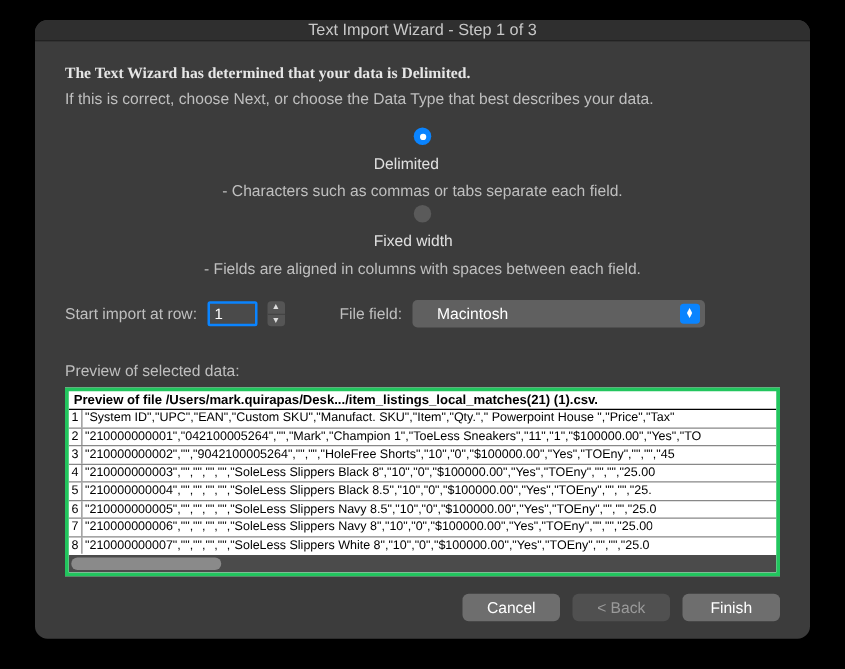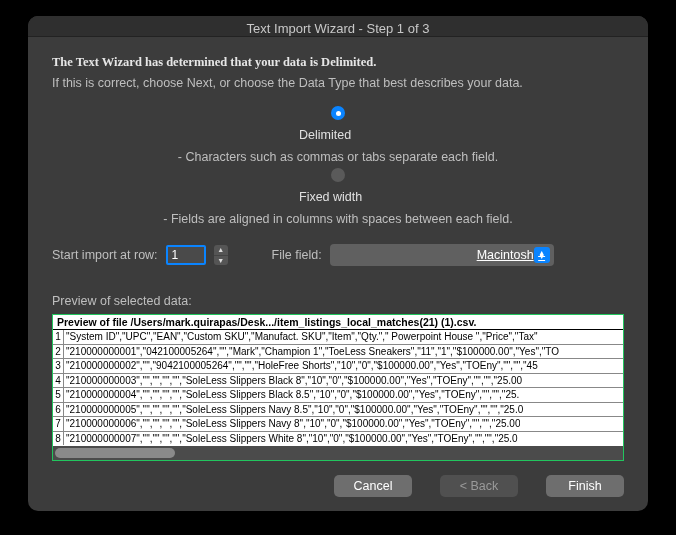--- a/index.html
+++ b/index.html
@@ -21,21 +21,21 @@
   html,body{margin:0;padding:0;background:var(--bg);width:676px;height:535px;font-family:-apple-system,"Helvetica Neue",Arial,sans-serif;overflow:hidden;}
   .window{
     position:absolute;left:28px;top:16px;width:620px;height:495px;
     background:var(--panel);
     border-radius:10px;
     box-shadow:0 20px 50px rgba(0,0,0,0.7),0 0 0 1px rgba(0,0,0,0.4);
     display:flex;flex-direction:column;overflow:hidden;
   }
   .titlebar{
     height:26px;background:var(--titlebar);
-    display:flex;align-items:flex-end;justify-content:center;
+    display:flex;align-items:flex-start;justify-content:center;
     color:#c8c8c8;font-size:13px;
     border-bottom:1px solid #222;
   }
   .body{
     flex:1;padding:18px 24px 14px 24px;color:var(--text);font-size:12.5px;
     display:flex;flex-direction:column;
   }
   .heading{font-weight:600;color:#e6e6e6;margin-bottom:6px;font-family:Liberation Serif, serif;}
   .sub{color:var(--text-dim);margin-bottom:16px;}
   .opts{display:flex;flex-direction:column;gap:4px;margin-bottom:12px;}
@@ -56,31 +56,31 @@
     border:2px solid var(--accent);border-radius:2px;font-size:12px;
     text-align:left;padding:0 4px;box-sizing:border-box;
   }
   .stepper{
     width:14px;height:20px;display:flex;flex-direction:column;background:#555;border-radius:3px;overflow:hidden;
   }
   .stepper div{flex:1;display:flex;align-items:center;justify-content:center;font-size:7px;color:#ddd;line-height:1;}
   .stepper div:first-child{border-bottom:1px solid #444;}
   .select{
     flex:0 0 210px;height:22px;background:var(--select-bg);
-    border-radius:4px;display:flex;align-items:center;justify-content:flex-end;
-    padding:0 4px 0 10px;color:#fff;font-size:12.5px;text-decoration:underline;
+    border-radius:4px;display:flex;align-items:center;justify-content:space-between;
+    padding:0 4px 0 20px;color:#fff;font-size:12.5px;
   }
   .select-caret{
     width:16px;height:16px;background:var(--accent);border-radius:3px;
     display:flex;flex-direction:column;align-items:center;justify-content:center;gap:0;
     font-size:7px;color:#fff;line-height:0.6;
   }
   .preview-label{color:var(--text-dim);margin-bottom:6px;}
   .preview-box{
-    background:var(--white);border:1px solid #22c55e;height:145px;
+    background:var(--white);border:3px solid #22c55e;height:145px;
     color:var(--preview-text);font-size:10.5px;
     overflow:hidden;position:relative;
   }
   .preview-header{
     font-weight:700;padding:1px 4px;border-bottom:1px solid #000;
     white-space:nowrap;
   }
   .preview-rows{font-family:Arial,sans-serif;font-size:10px;}
   .preview-line{
     display:flex;border-top:1px solid #888; white-space:nowrap; line-height:1.35;
@@ -90,21 +90,21 @@
     width:10px;flex:0 0 10px;text-align:center;border-right:1px solid #888;
     font-size:10px;
   }
   .line-txt{padding-left:2px;overflow:hidden;}
   .scroll-h{
     position:absolute;bottom:0;left:0;right:0;height:14px;
     background:#4b4b4b;display:flex;align-items:center;
   }
   .scroll-thumb{height:10px;background:#8a8a8a;border-radius:5px;margin-left:2px;width:120px;}
   .buttons{
-    display:flex;justify-content:flex-end;gap:28px;margin-top:14px;
+    display:flex;justify-content:flex-end;gap:10px;margin-top:14px;
   }
   .btn{
     min-width:78px;height:22px;border-radius:5px;border:none;
     font-size:12.5px;color:#fff;display:flex;align-items:center;justify-content:center;
     background:var(--btn);cursor:default;
   }
   .btn.disabled{background:var(--btn-disabled);color:#9a9a9a;}
   .btn.primary{background:var(--accent);}
 </style>
 </head>

